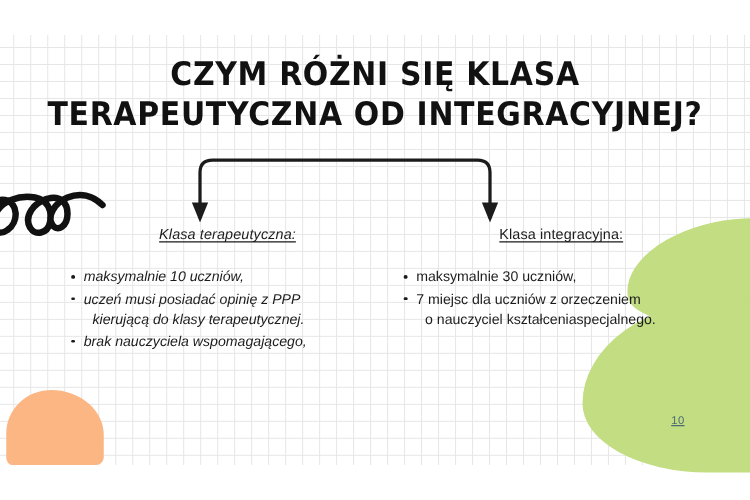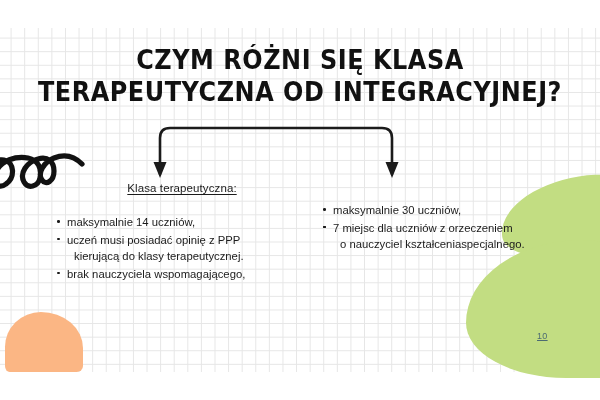--- a/index.html
+++ b/index.html
@@ -93,21 +93,21 @@
   #bracket-arrow {
     position: absolute;
     left: 146px;
     top: 120px;
     width: 260px;
     height: 58px;
   }
 
   
   .col { position: absolute; color: #1b1b1b; }
-  #col-left  { left: 48px;  top: 182px; width: 258px; }
+  #col-left  { left: 48px;  top: 182px; width: 258px; font-style: italic; }
   #col-right { left: 318px; top: 182px; width: 262px; }
 
   .col-title {
     font-size: 11.5px;
     font-weight: 400;
     text-decoration: underline;
     text-underline-offset: 2px;
     text-align: center;
     color: #1b1b1b;
     letter-spacing: 0.1px;
@@ -180,35 +180,36 @@
     <path d="M14 54 L14 18 Q14 8 24 8 L236 8 Q246 8 246 18 L246 54" stroke="#1b1b1b" stroke-width="2.6" stroke-linecap="round" fill="none"></path>
     <polygon points="14,58 7.5,42 20.5,42" fill="#1b1b1b"></polygon>
     <polygon points="246,58 239.5,42 252.5,42" fill="#1b1b1b"></polygon>
   </svg>
 
   <div class="col" id="col-left">
     <div class="col-title">Klasa terapeutyczna:</div>
     <ul class="bullets">
       <li>
         <span class="dot"></span>
-        <span>maksymalnie 14 uczniów,</span>
+        <span>maksymalnie 10 uczniów,</span>
       </li>
       <li>
         <span class="dot"></span>
         <span>uczeń musi posiadać opinię z PPP</span>
         <span class="cont">kierującą do klasy terapeutycznej.</span>
       </li>
       <li>
         <span class="dot"></span>
         <span>brak nauczyciela wspomagającego,</span>
       </li>
     </ul>
   </div>
 
   <div class="col" id="col-right">
+    <div class="col-title">Klasa integracyjna:</div>
     <ul class="bullets">
       <li>
         <span class="dot"></span>
         <span>maksymalnie 30 uczniów,</span>
       </li>
       <li>
         <span class="dot"></span>
       </li>
       <li>
         <span class="dot"></span>

